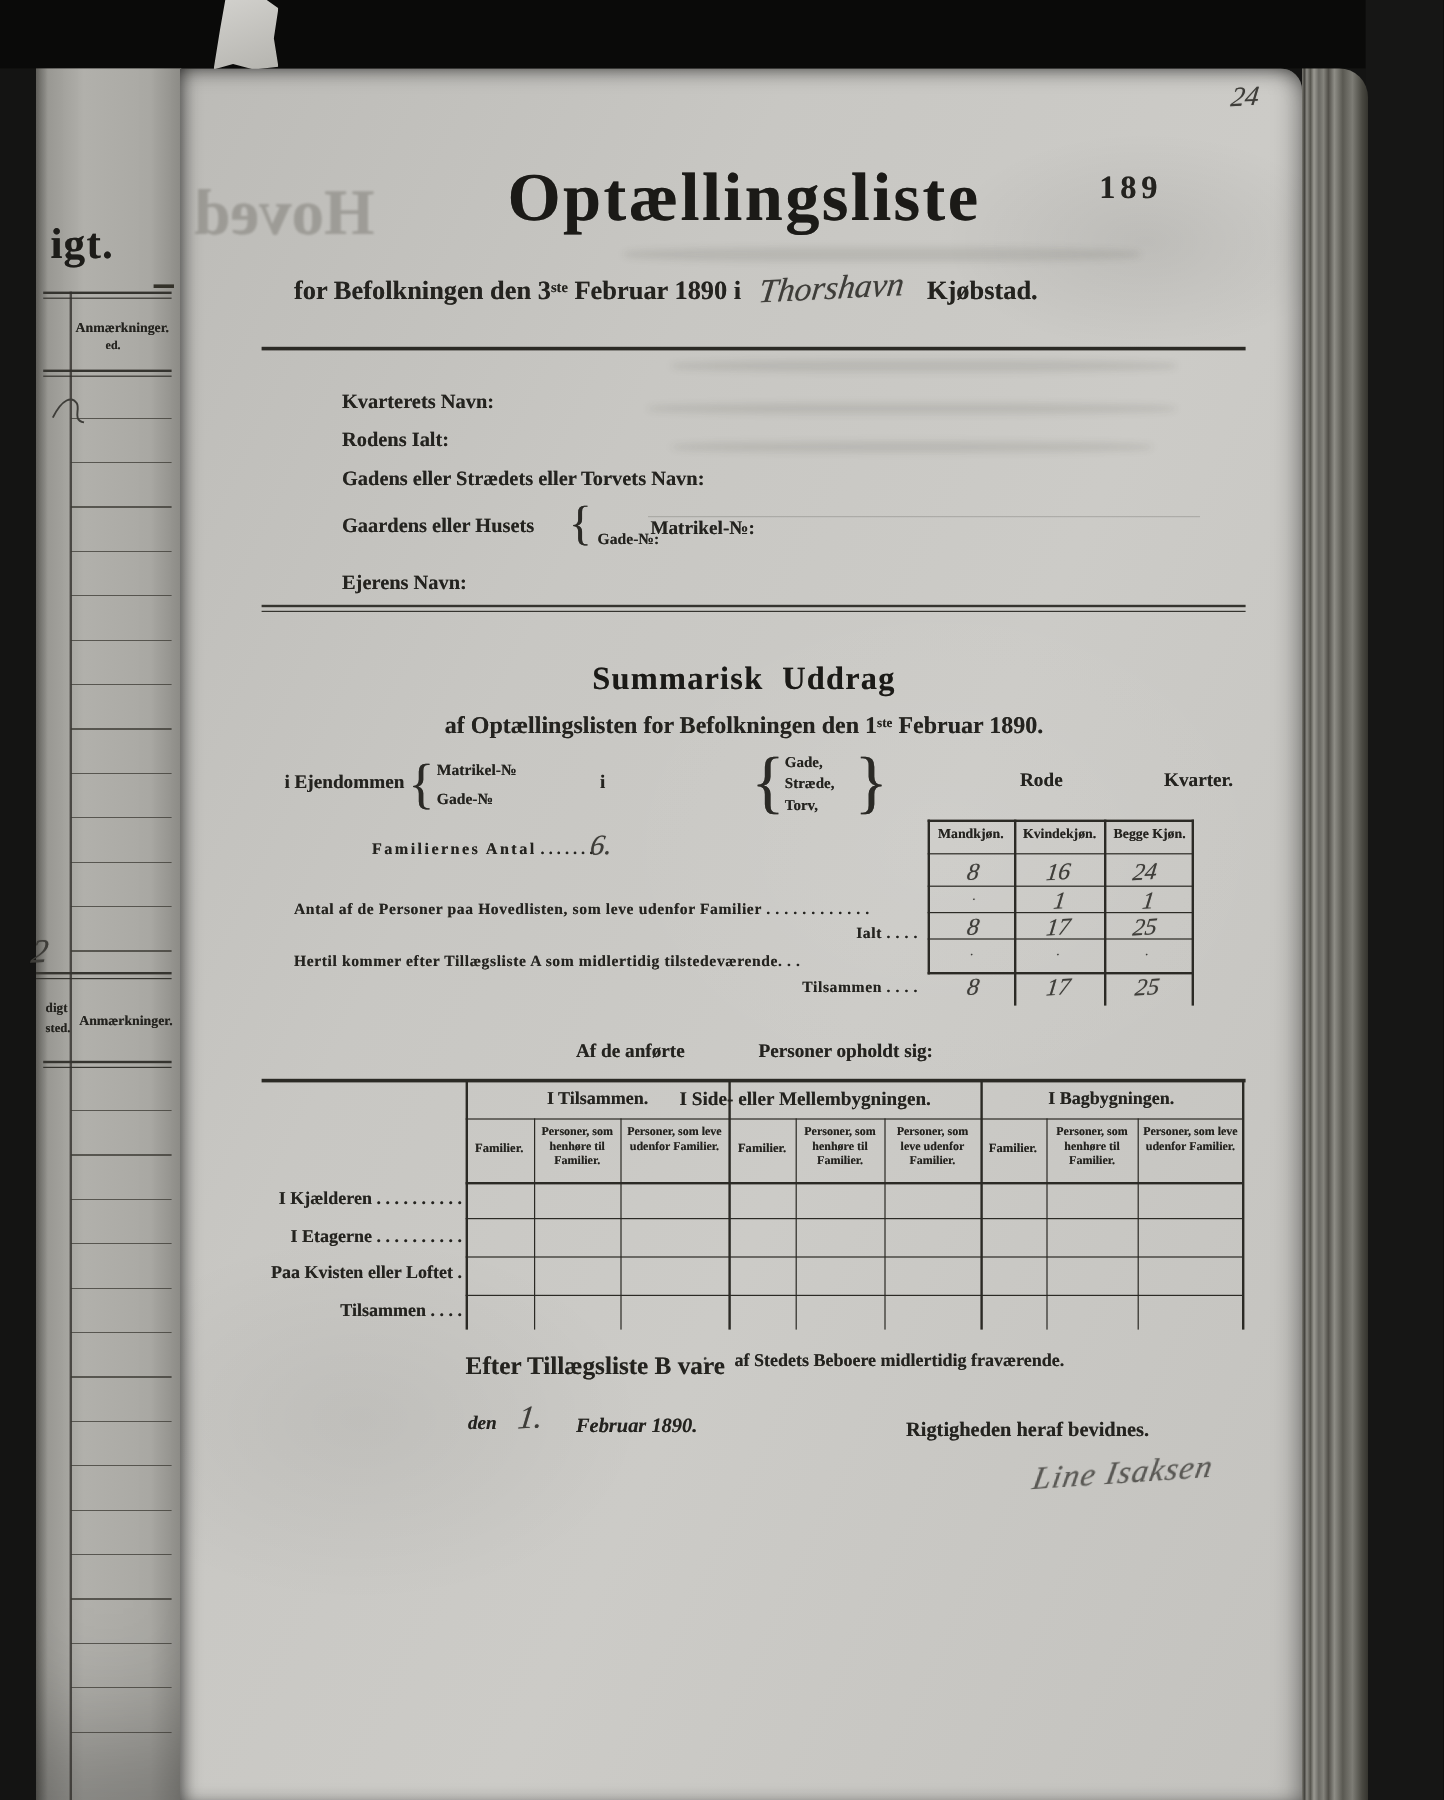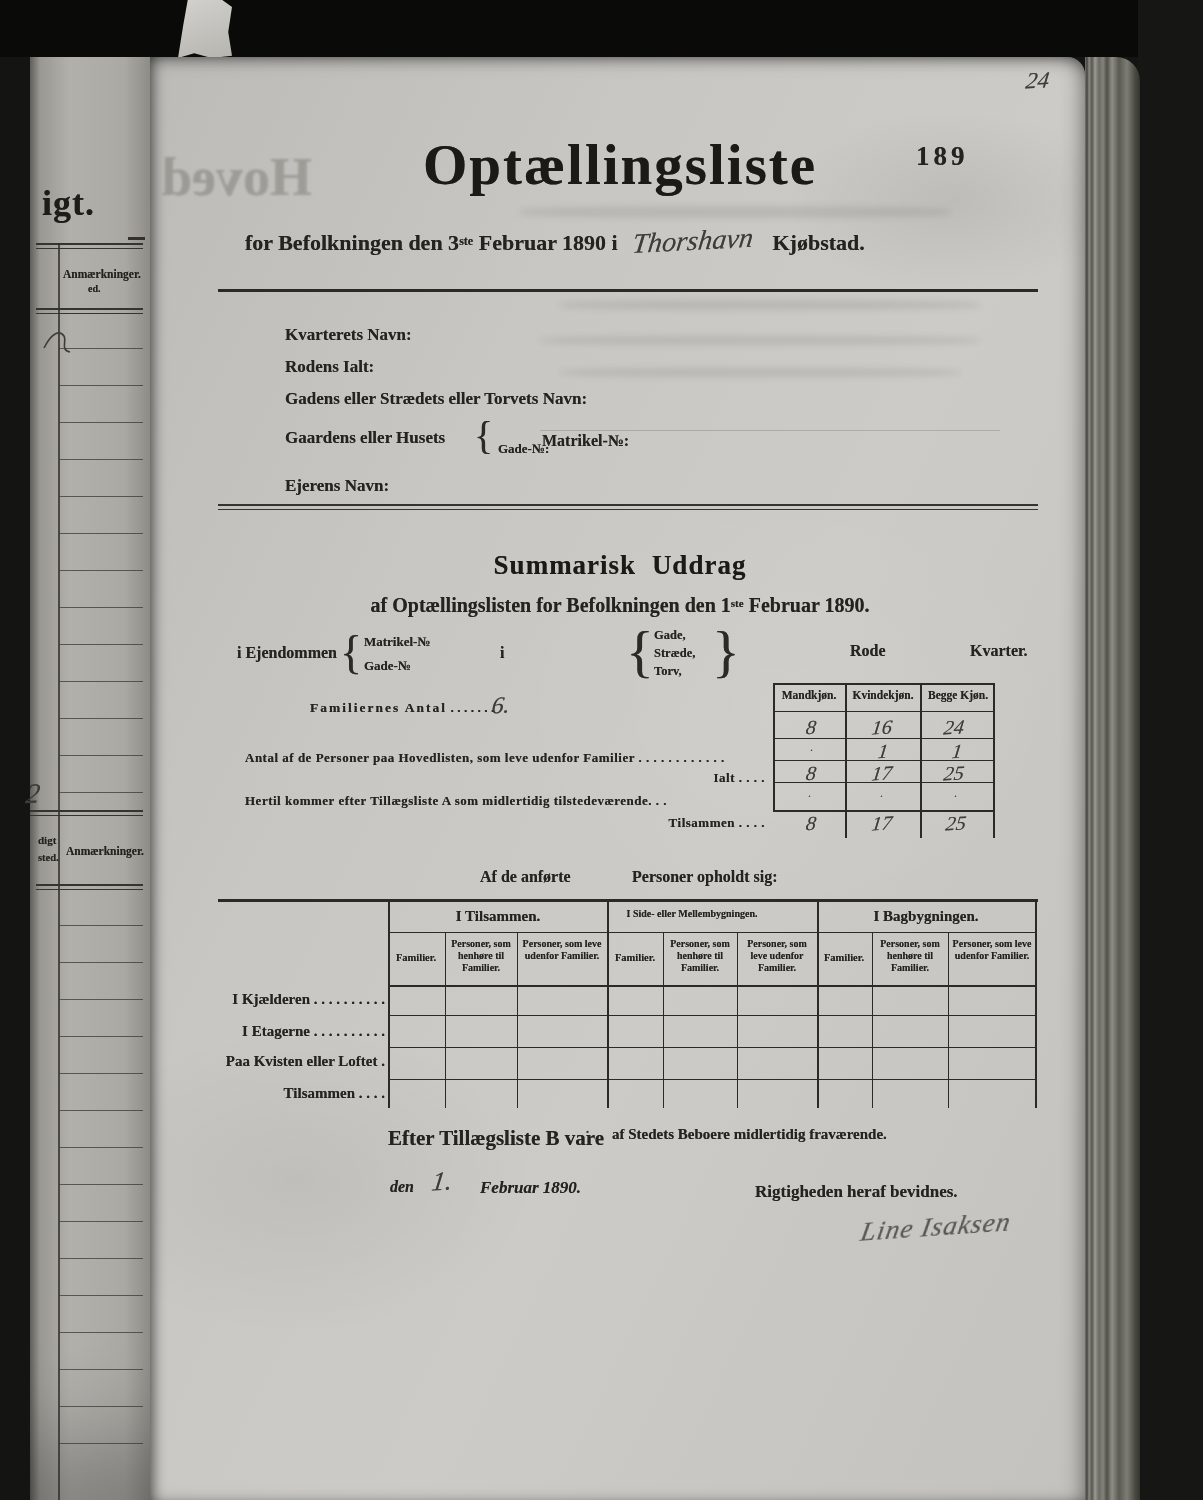--- a/index.html
+++ b/index.html
@@ -171,21 +171,21 @@
   <div class="ln" style="left:817px;top:901px;width:2px;height:207px;"></div>
   <div class="ln" style="left:1035px;top:901px;width:2px;height:207px;"></div>
   <div class="ln" style="left:445px;top:932px;width:1px;height:176px;"></div>
   <div class="ln" style="left:517px;top:932px;width:1px;height:176px;"></div>
   <div class="ln" style="left:663px;top:932px;width:1px;height:176px;"></div>
   <div class="ln" style="left:737px;top:932px;width:1px;height:176px;"></div>
   <div class="ln" style="left:872px;top:932px;width:1px;height:176px;"></div>
   <div class="ln" style="left:948px;top:932px;width:1px;height:176px;"></div>
 
   <span class="t b" style="left:498px;top:908px;font-size:15px;transform:translateX(-50%);">I Tilsammen.</span>
-  <span class="t b" style="left:692px;top:908px;font-size:10px;transform:translateX(-50%);">I Side- eller Mellembygningen.</span>
+  <span class="t b" style="left:671px;top:908px;font-size:16px;transform:translateX(-50%);">I Side- eller Mellembygningen.</span>
   <span class="t b" style="left:926px;top:908px;font-size:15px;transform:translateX(-50%);">I Bagbygningen.</span>
 
   <span class="t b" style="left:416px;top:952px;font-size:10.5px;transform:translateX(-50%);">Familier.</span>
   <div class="t b" style="left:446px;top:938px;width:70px;font-size:10px;line-height:1.2;text-align:center;white-space:normal;">Personer, som henhøre til Familier.</div>
   <div class="t b" style="left:518px;top:938px;width:88px;font-size:10px;line-height:1.2;text-align:center;white-space:normal;">Personer, som leve udenfor Familier.</div>
   <span class="t b" style="left:635px;top:952px;font-size:10.5px;transform:translateX(-50%);">Familier.</span>
   <div class="t b" style="left:664px;top:938px;width:72px;font-size:10px;line-height:1.2;text-align:center;white-space:normal;">Personer, som henhøre til Familier.</div>
   <div class="t b" style="left:738px;top:938px;width:78px;font-size:10px;line-height:1.2;text-align:center;white-space:normal;">Personer, som leve udenfor Familier.</div>
   <span class="t b" style="left:844px;top:952px;font-size:10.5px;transform:translateX(-50%);">Familier.</span>
   <div class="t b" style="left:873px;top:938px;width:74px;font-size:10px;line-height:1.2;text-align:center;white-space:normal;">Personer, som henhøre til Familier.</div>

